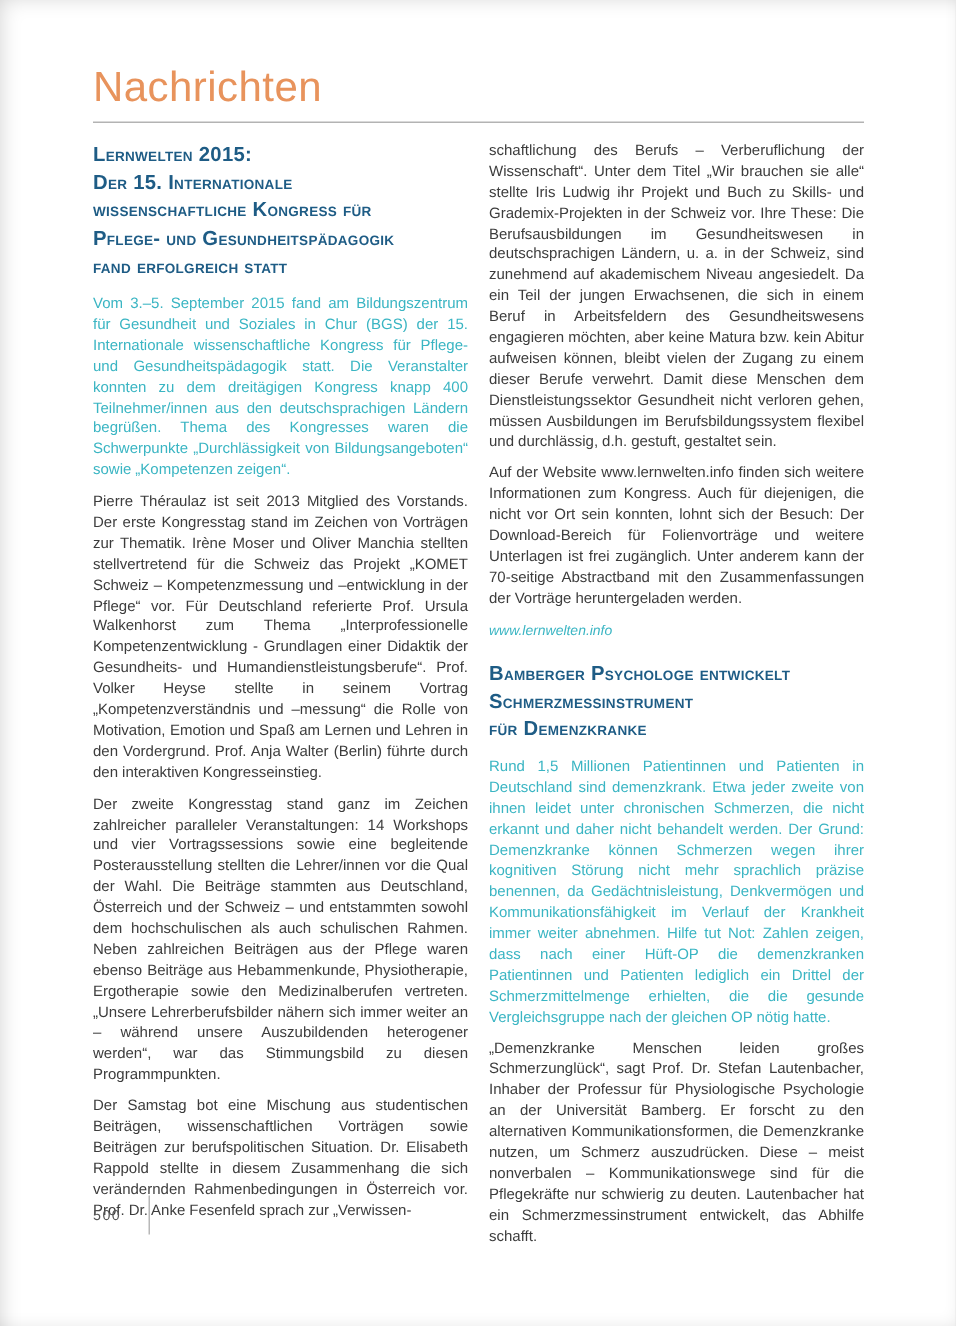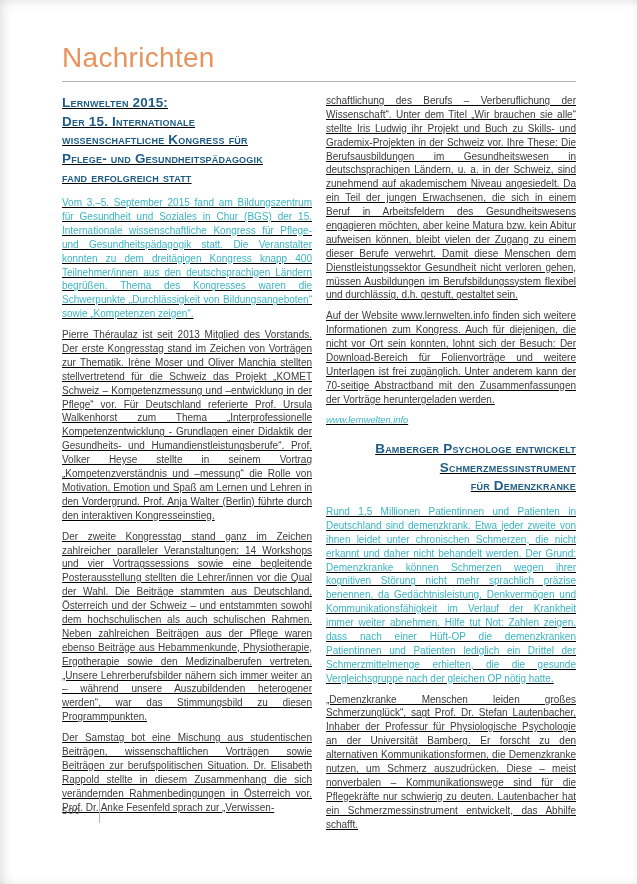--- a/index.html
+++ b/index.html
@@ -8,35 +8,35 @@
     font-family:"Liberation Sans", sans-serif; overflow:hidden;
     box-shadow: inset 10px 8px 14px -10px rgba(0,0,0,0.18), inset -6px -8px 12px -10px rgba(0,0,0,0.12);
   }
   .content { position:absolute; left:62px; top:42px; width:514px; }
   .page-title {
     margin:0 0 7px 0; font-size:28px; font-weight:500; letter-spacing:0.3px;
     color:#e8935c;
   }
   .rule { border:none; border-top:1px solid #b3b3b3; margin:0 0 12px 0; }
   .columns { display:flex; gap:14px; }
-  .col { width:250px;text-decoration:underline; }
+  .col { width:250px; }
   .col p {
     margin:0 0 7px 0; font-size:10px; line-height:1.39; color:#3c3c3c;
     text-align:justify; hyphens:auto; -webkit-hyphens:auto; word-spacing:-0.1px;
   }
   .lead { color:#3ab5c3 !important; }
   .article-title {
     margin:0 0 9px 0; font-size:13.5px; line-height:1.38; font-weight:600;
     color:#1e5c85; font-variant:small-caps; white-space:pre-line; letter-spacing:0.2px;
   }
   .article-subtitle {
     margin:0 0 9px 0; font-size:11.5px; line-height:1.35; font-weight:600;
     color:#3186bd; font-variant:small-caps; white-space:pre-line; letter-spacing:0.2px;
   }
-  .title2 { margin-top:11px;text-align:right; }
+  .title2 { margin-top:11px; }
   .more-info { margin:2px 0 13px 0; font-size:9.3px; line-height:1.45; font-style:italic; }
   .more-info-label { display:block; color:#2f9eae; }
   .more-info-link { display:block; color:#3ab5c3; text-decoration:none; }
   .footer {
     position:absolute; left:62px; top:797px; height:26px;
     display:flex; align-items:center;
   }
   .page-num { width:37px; font-size:9.5px; letter-spacing:1px; color:#555; }
   .footer-divider { width:1px; height:26px; background:#b8b8b8; margin-right:17px; }
   .journal-line { font-size:8.8px; letter-spacing:1.6px; color:#4a4a4a; white-space:nowrap; }

